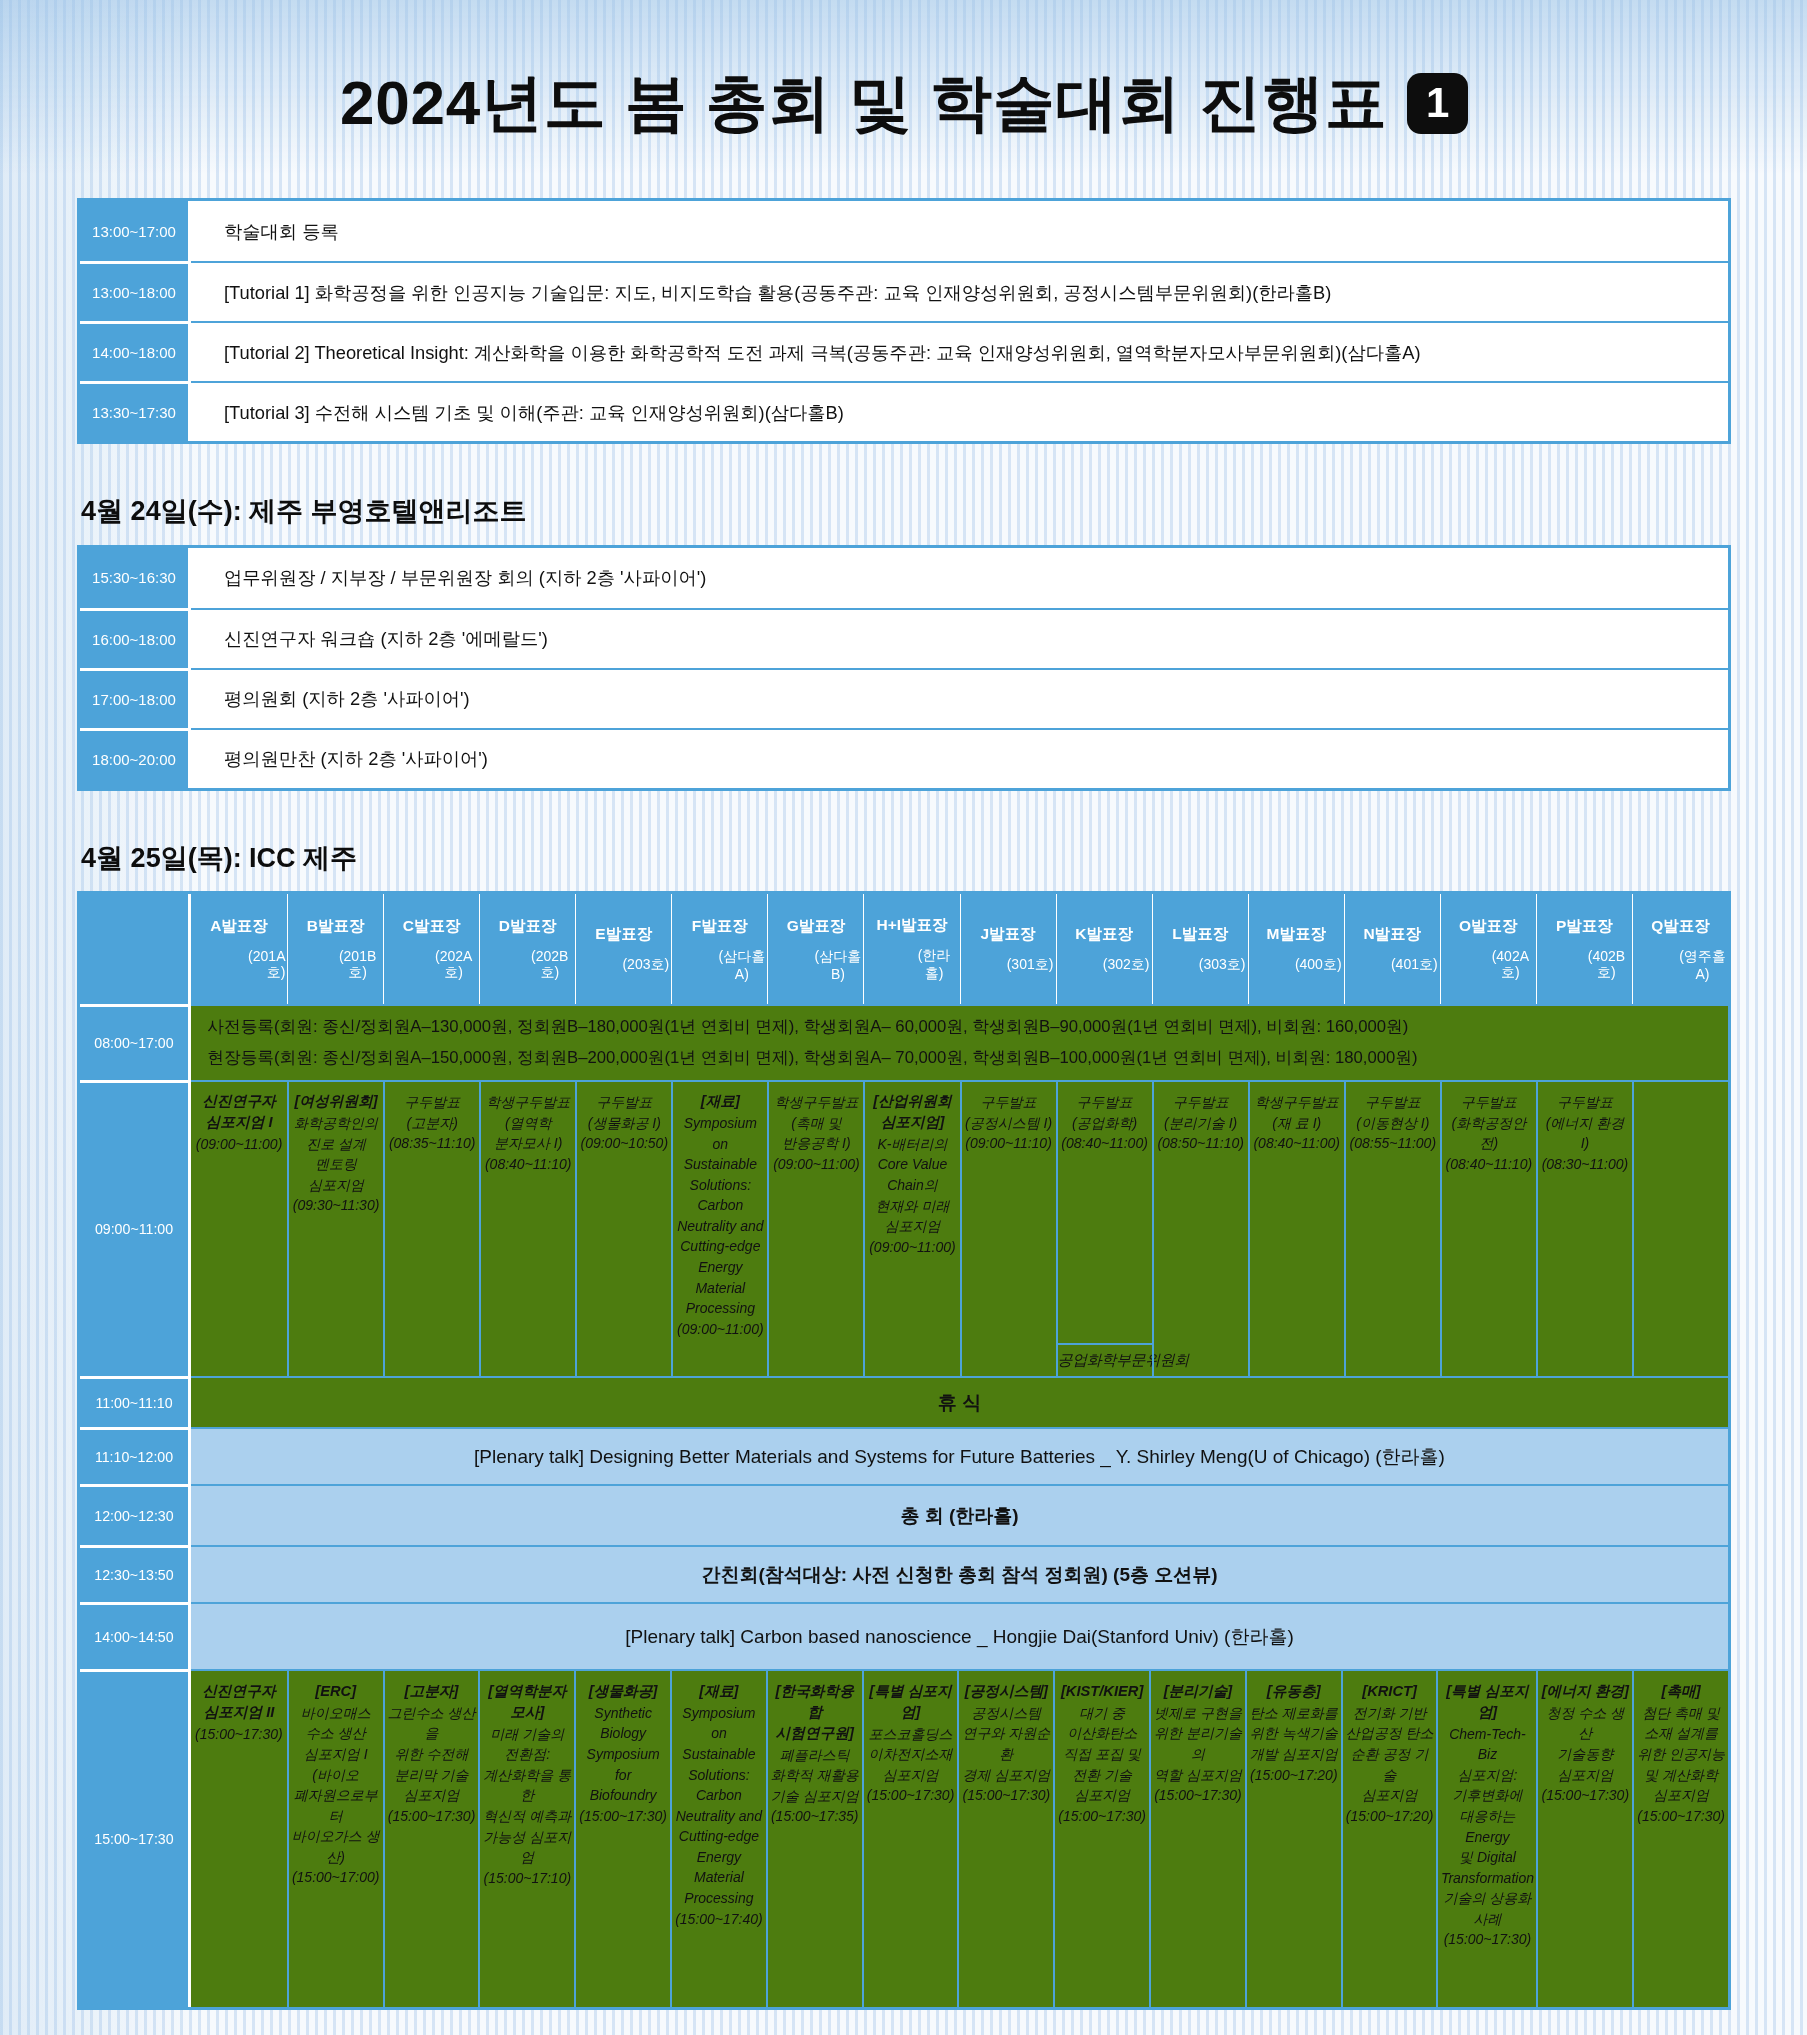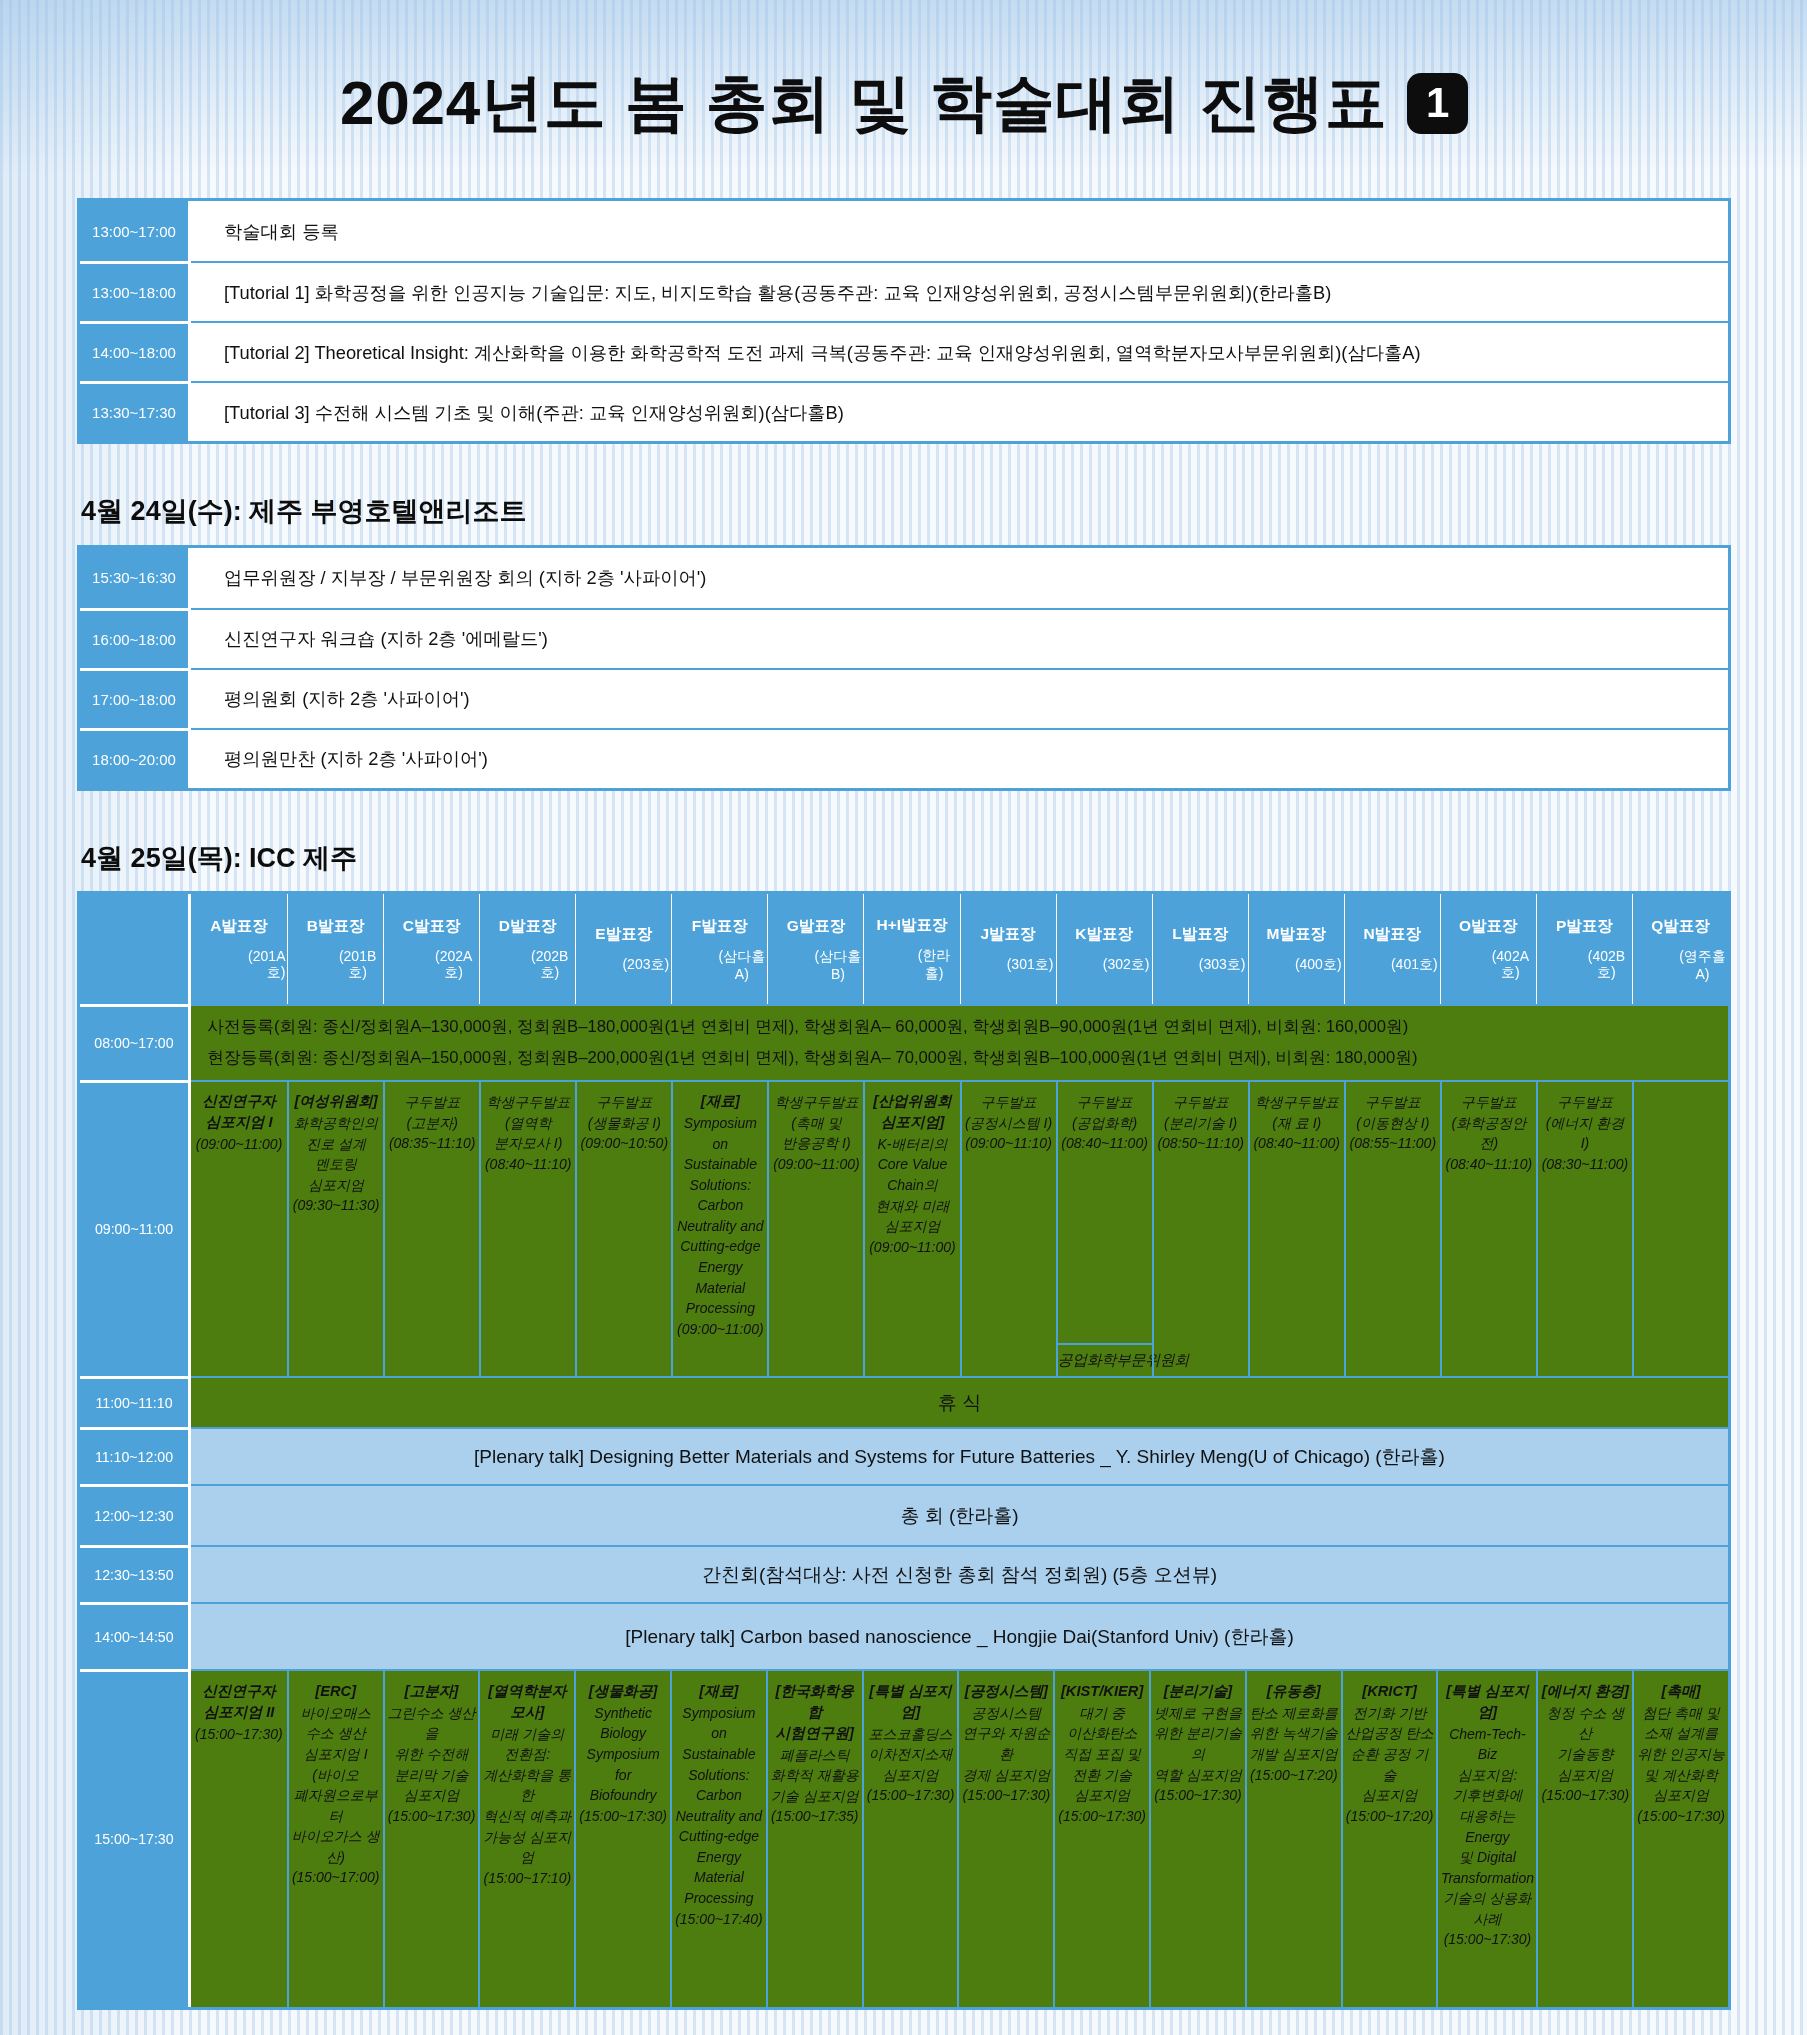--- a/index.html
+++ b/index.html
@@ -58,21 +58,21 @@
   .cells{display:grid;grid-template-columns:repeat(16,1fr);}
   .cell{border-left:2.4px solid var(--blue);position:relative;padding:9.8px 2.4px 37px 2.4px;text-align:center;font-style:italic;}
   .cell:first-child{border-left:none;}
   .chead{display:block;font-size:14.7px;font-weight:800;line-height:1.42;white-space:pre-line;}
   .chead:empty{display:none;}
   .ctext{display:block;font-size:14px;line-height:1.47;white-space:pre-line;margin-top:0.8px;}
   .cfoot{position:absolute;left:0;right:0;bottom:0;border-top:2px solid var(--blue);font-size:15px;letter-spacing:-0.4px;padding:5.7px 0 6.5px 0;white-space:nowrap;overflow:visible;}
 
   .mergec{display:flex;align-items:center;justify-content:center;font-size:19px;text-align:center;padding:4.1px 12.2px;}
   .bg-blue{background:var(--lblue);}
-  .bold{font-weight:400;text-align:right;}
+  .bold{font-weight:700;text-align:right;}
 </style>
 </head>
 <body>
 
 <div class="wrap">
 
   <div class="title-row">
     <span class="main-title">2024년도 봄 총회 및 학술대회 진행표</span>
     <span class="badge">1</span>
   </div>

